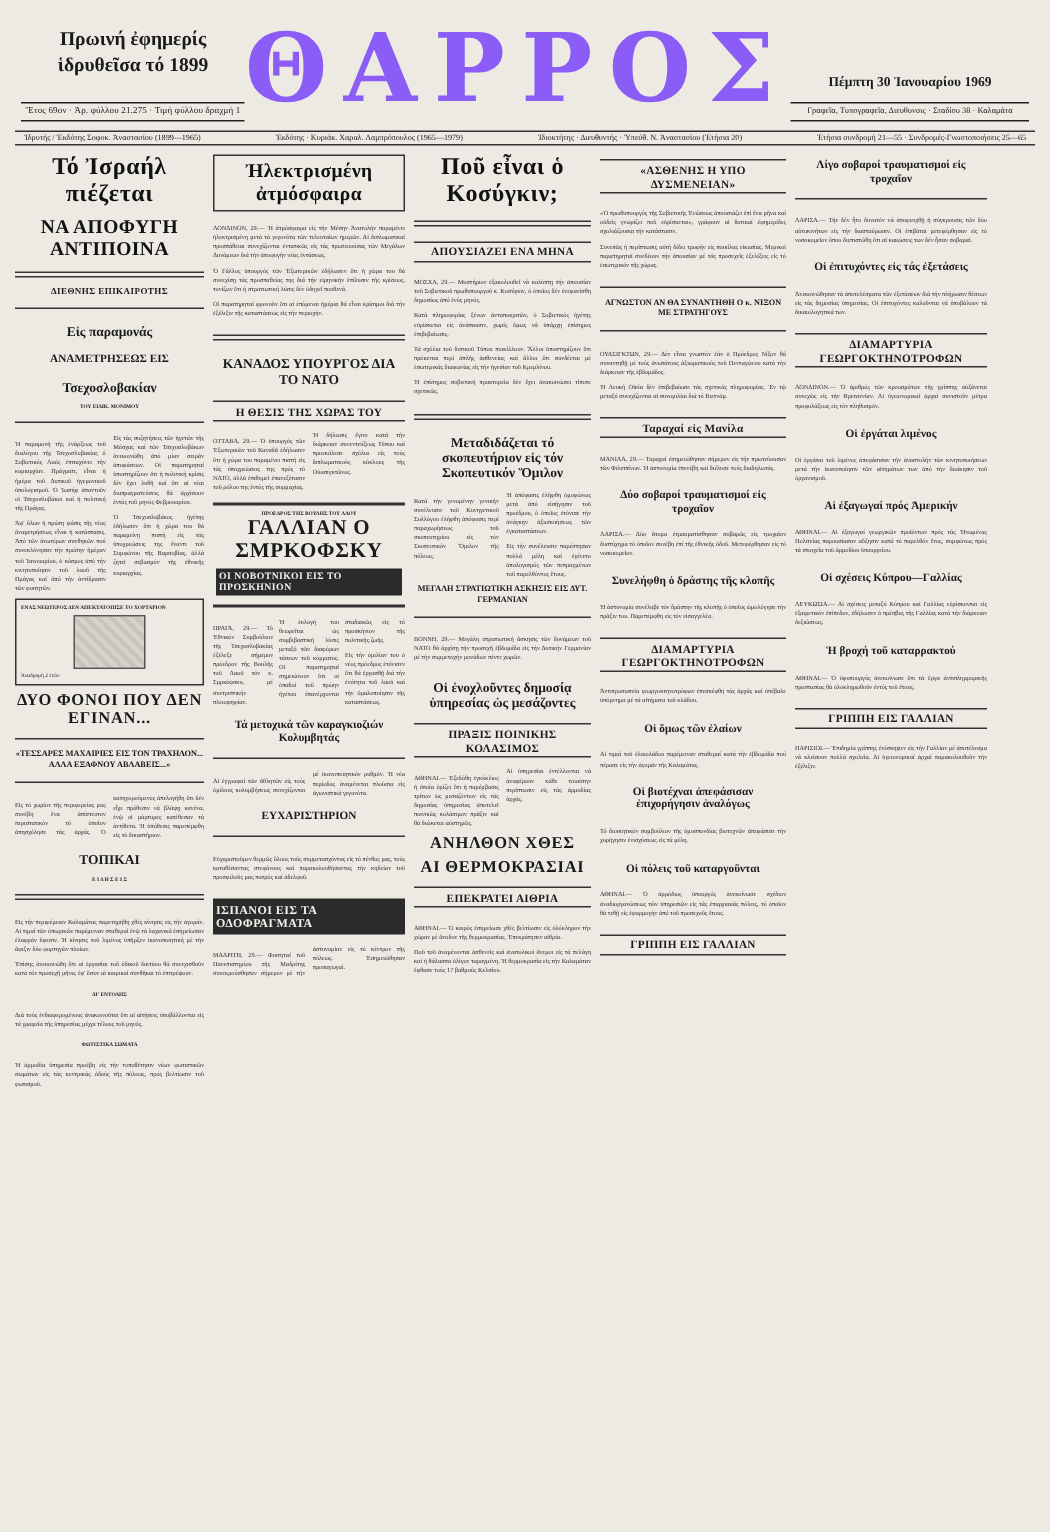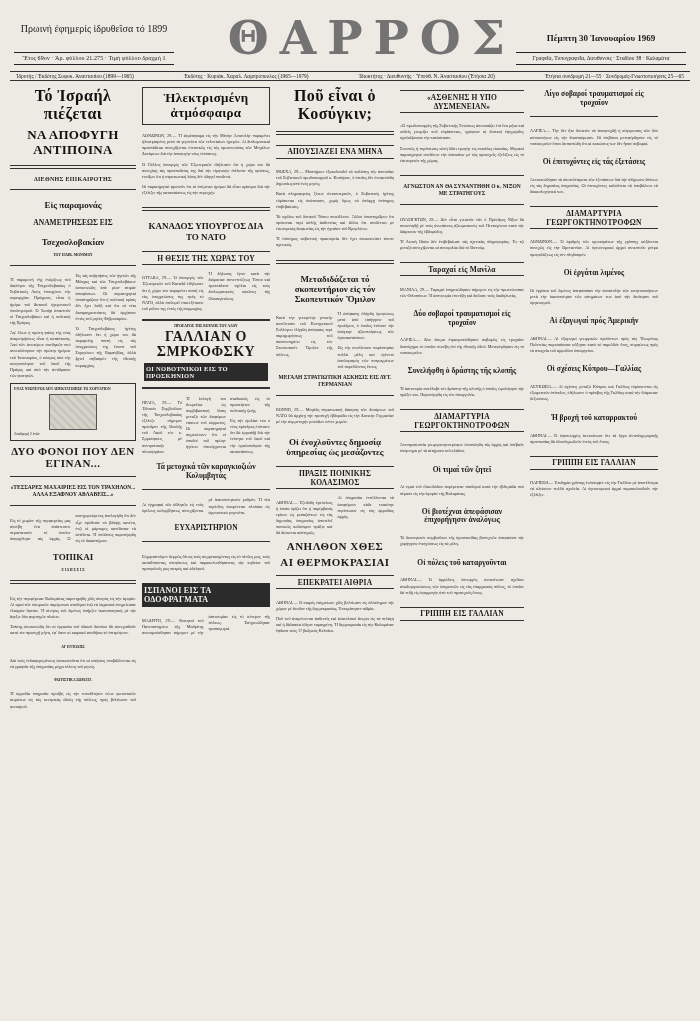--- a/index.html
+++ b/index.html
@@ -15,32 +15,32 @@
     width:700px;height:1021px;
     background:#edeae3;
     padding:0;
     box-sizing:border-box;
   }
   .masthead{
     display:flex;align-items:flex-end;justify-content:space-between;
     padding:14px 14px 2px 14px;
   }
   .mast-left{width:160px;font-size:7.5px;line-height:1.35;text-align:center;}
-  .mast-left .founded{font-weight:normal;font-size:10px;margin-bottom:16px;}
+  .mast-left .founded{font-weight:bold;font-size:13px;margin-bottom:16px;}
   .mast-left .issue{
     border-top:1px solid #222;border-bottom:1px solid #222;
     padding:1.5px 0;font-size:6px;letter-spacing:.1px;
   }
   .mast-title{
-    flex:1;text-align:right;
+    flex:1;text-align:center;
     font-family:"DejaVu Serif", serif;
     font-weight:bold;
-    font-size:47px;
+    font-size:63px;
     letter-spacing:11px;
-    color:#737373;
+    color:#8b5cf6;
     line-height:1;
     padding-bottom:4px;
   }
   .mast-right{width:170px;font-size:7.5px;line-height:1.4;text-align:center;}
   .mast-right .date{font-weight:bold;font-size:9px;margin-bottom:8px;}
   .mast-right .addr{font-size:5.6px;border-top:1px solid #222;border-bottom:1px solid #222;padding:1.5px 2px;}
   .mast-rule{
     margin:4px 10px 0 10px;border-top:1px solid #333;border-bottom:1px solid #333;
     font-size:5.4px;display:flex;justify-content:space-between;padding:1px 6px;
   }
@@ -285,21 +285,21 @@
         <p>ΛΑΡΙΣΑ.— Δύο ἄτομα ἐτραυματίσθησαν σοβαρῶς εἰς τροχαῖον δυστύχημα τό ὁποῖον συνέβη ἐπί τῆς ἐθνικῆς ὁδοῦ. Μετεφέρθησαν εἰς τό νοσοκομεῖον.</p>
       </div>
       <div class="sechead small">Συνελήφθη ὁ δράστης τῆς κλοπῆς</div>
       <div class="body">
         <p>Ἡ ἀστυνομία συνέλαβε τόν δράστην τῆς κλοπῆς ὁ ὁποῖος ὡμολόγησε τήν πρᾶξιν του. Παρεπέμφθη εἰς τόν εἰσαγγελέα.</p>
       </div>
       <div class="boxhead">ΔΙΑΜΑΡΤΥΡΙΑ ΓΕΩΡΓΟΚΤΗΝΟΤΡΟΦΩΝ</div>
       <div class="body">
         <p>Ἀντιπροσωπεία γεωργοκτηνοτρόφων ἐπεσκέφθη τάς ἀρχάς καί ὑπέβαλε ὑπόμνημα μέ τά αἰτήματα τοῦ κλάδου.</p>
       </div>
-      <div class="sechead small">Οἱ τιμαί τῶν ζητεῖ</div>
+      <div class="sechead small">Οἱ ὅμως τῶν ἐλαίων</div>
       <div class="body">
         <p>Αἱ τιμαί τοῦ ἐλαιολάδου παρέμειναν σταθεραί κατά τήν ἑβδομάδα πού πέρασε εἰς τήν ἀγοράν τῆς Καλαμάτας.</p>
       </div>
       <div class="sechead small">Οἱ βιοτέχναι ἀπεφάσισαν ἐπιχορήγησιν ἀναλόγως</div>
       <div class="body">
         <p>Τό διοικητικόν συμβούλιον τῆς ὁμοσπονδίας βιοτεχνῶν ἀπεφάσισε τήν χορήγησιν ἐνισχύσεως εἰς τά μέλη.</p>
       </div>
       <div class="sechead small">Οἱ πόλεις τοῦ καταργοῦνται</div>
       <div class="body">
         <p>ΑΘΗΝΑΙ.— Ὁ ἁρμόδιος ὑπουργός ἀνεκοίνωσε σχέδιον ἀναδιοργανώσεως τῶν ὑπηρεσιῶν εἰς τάς ἐπαρχιακάς πόλεις, τό ὁποῖον θά τεθῇ εἰς ἐφαρμογήν ἀπό τοῦ προσεχοῦς ἔτους.</p>

